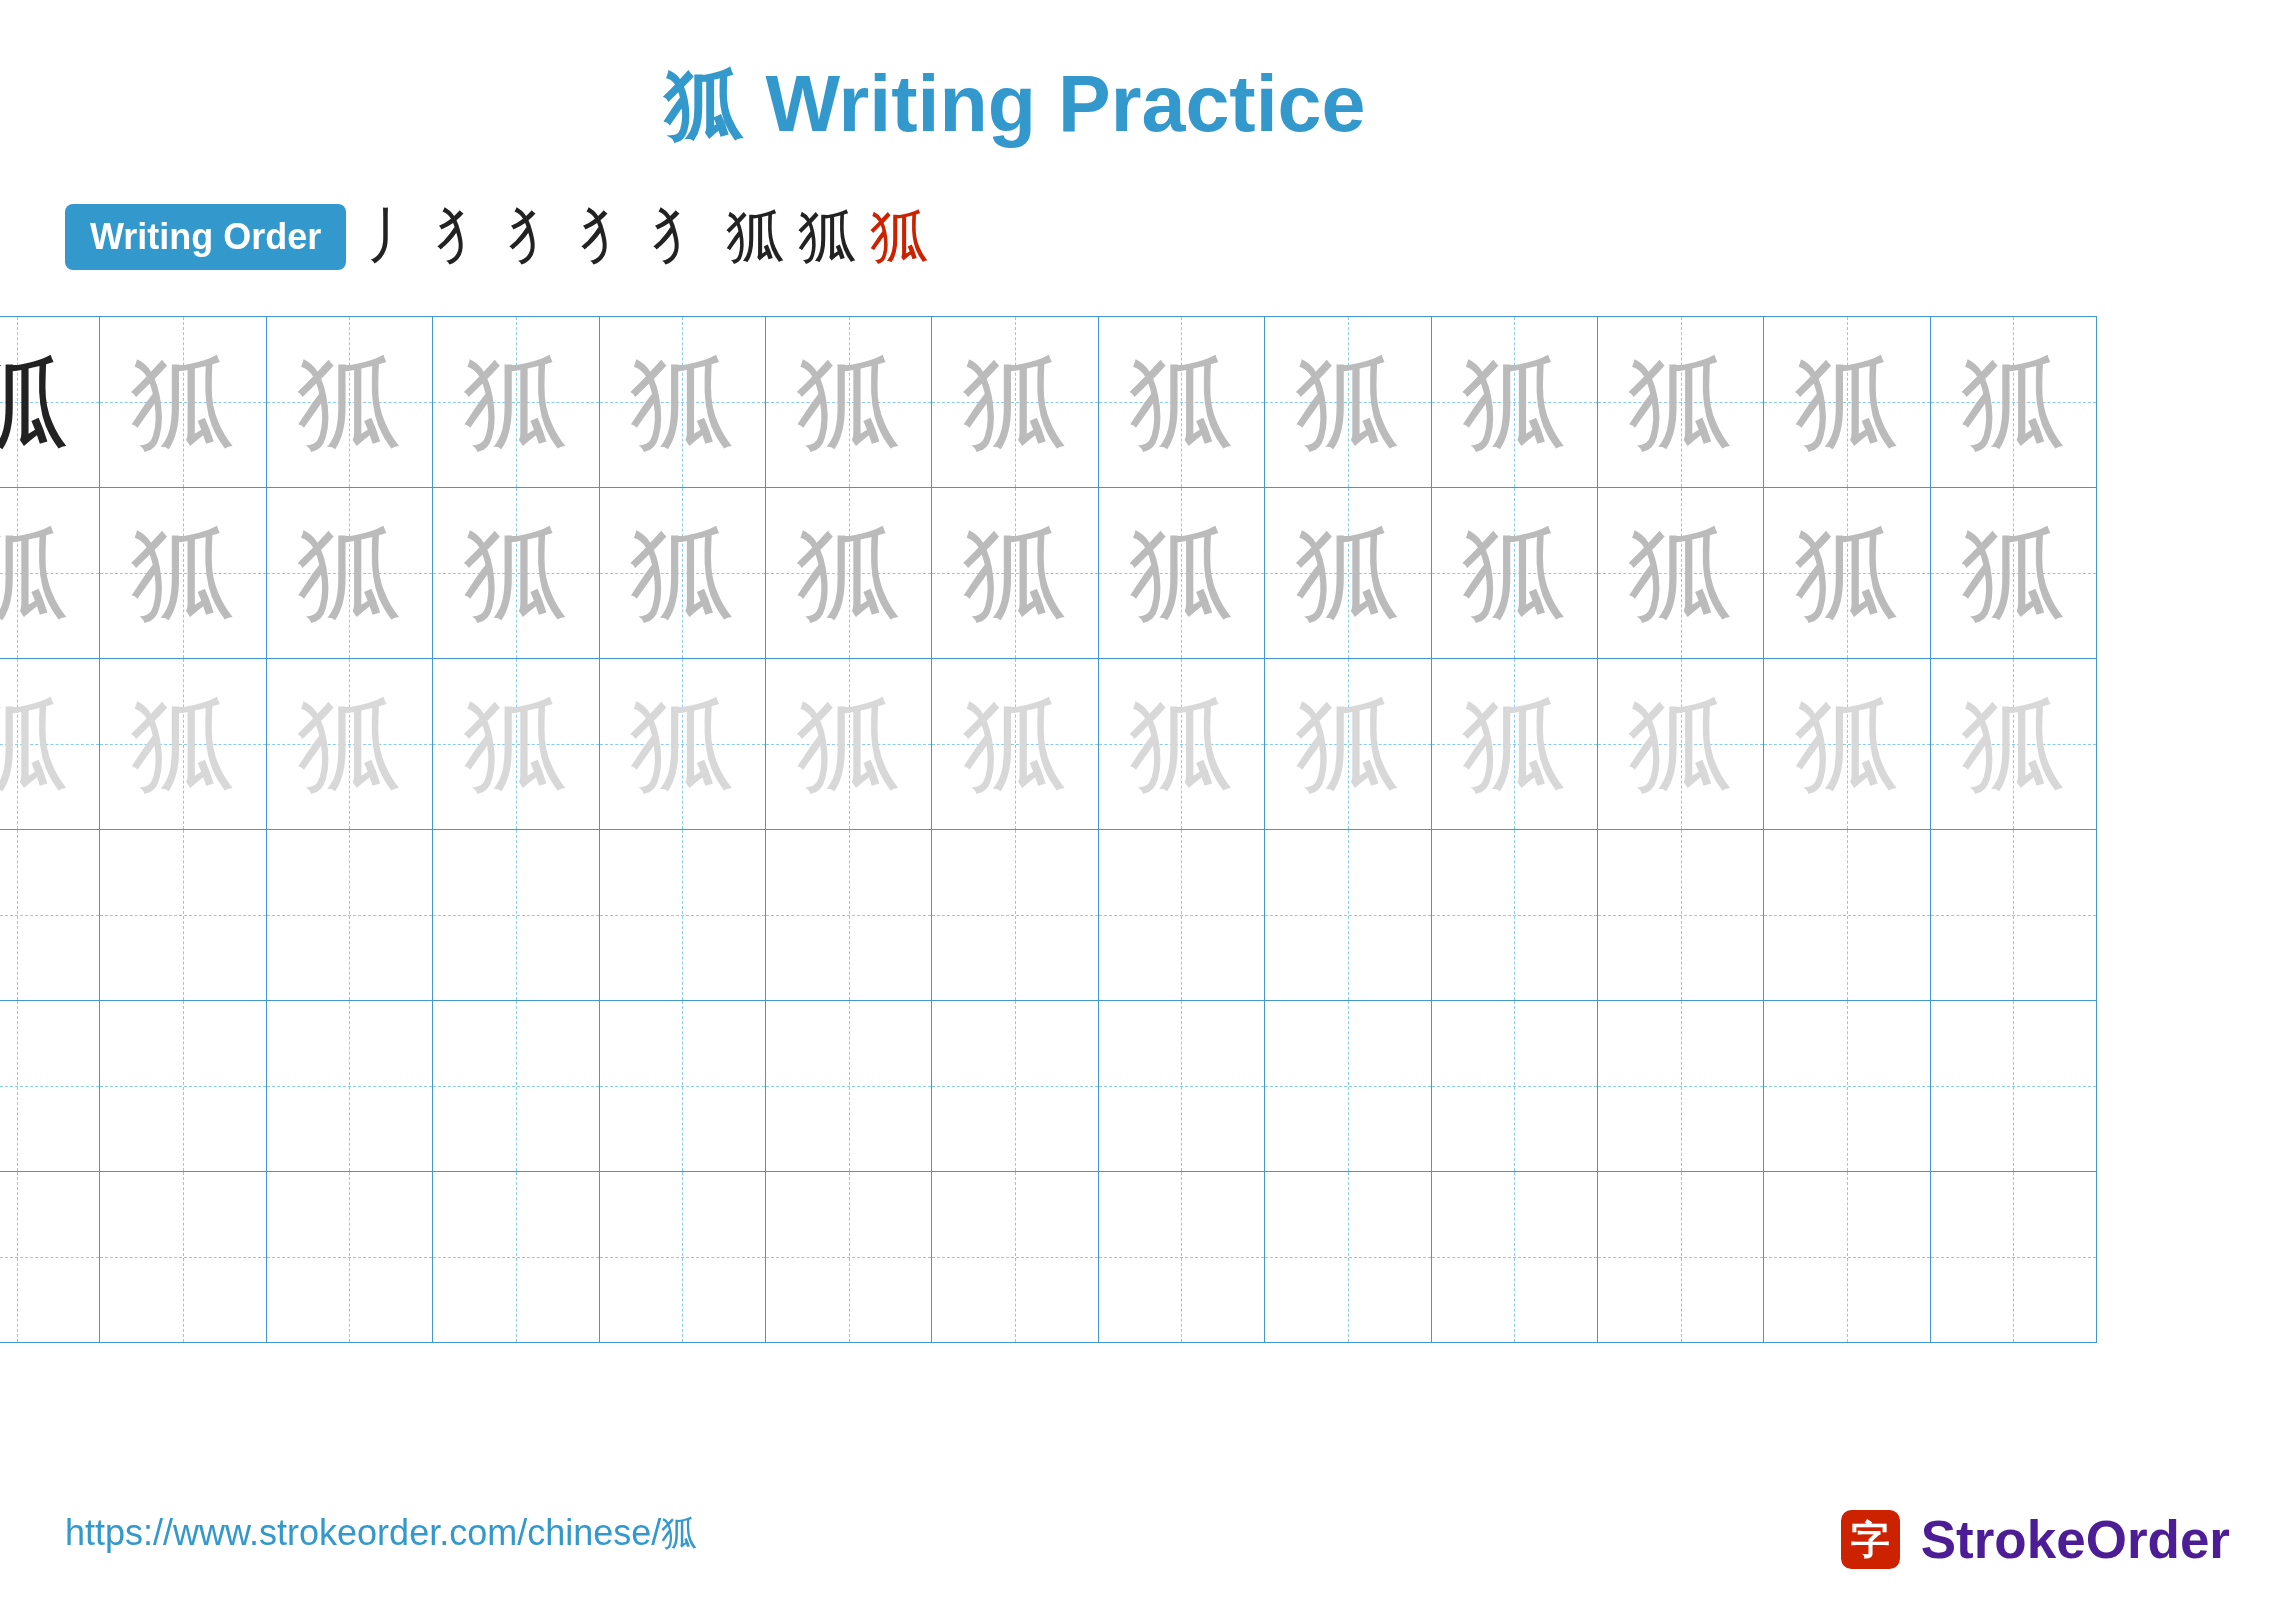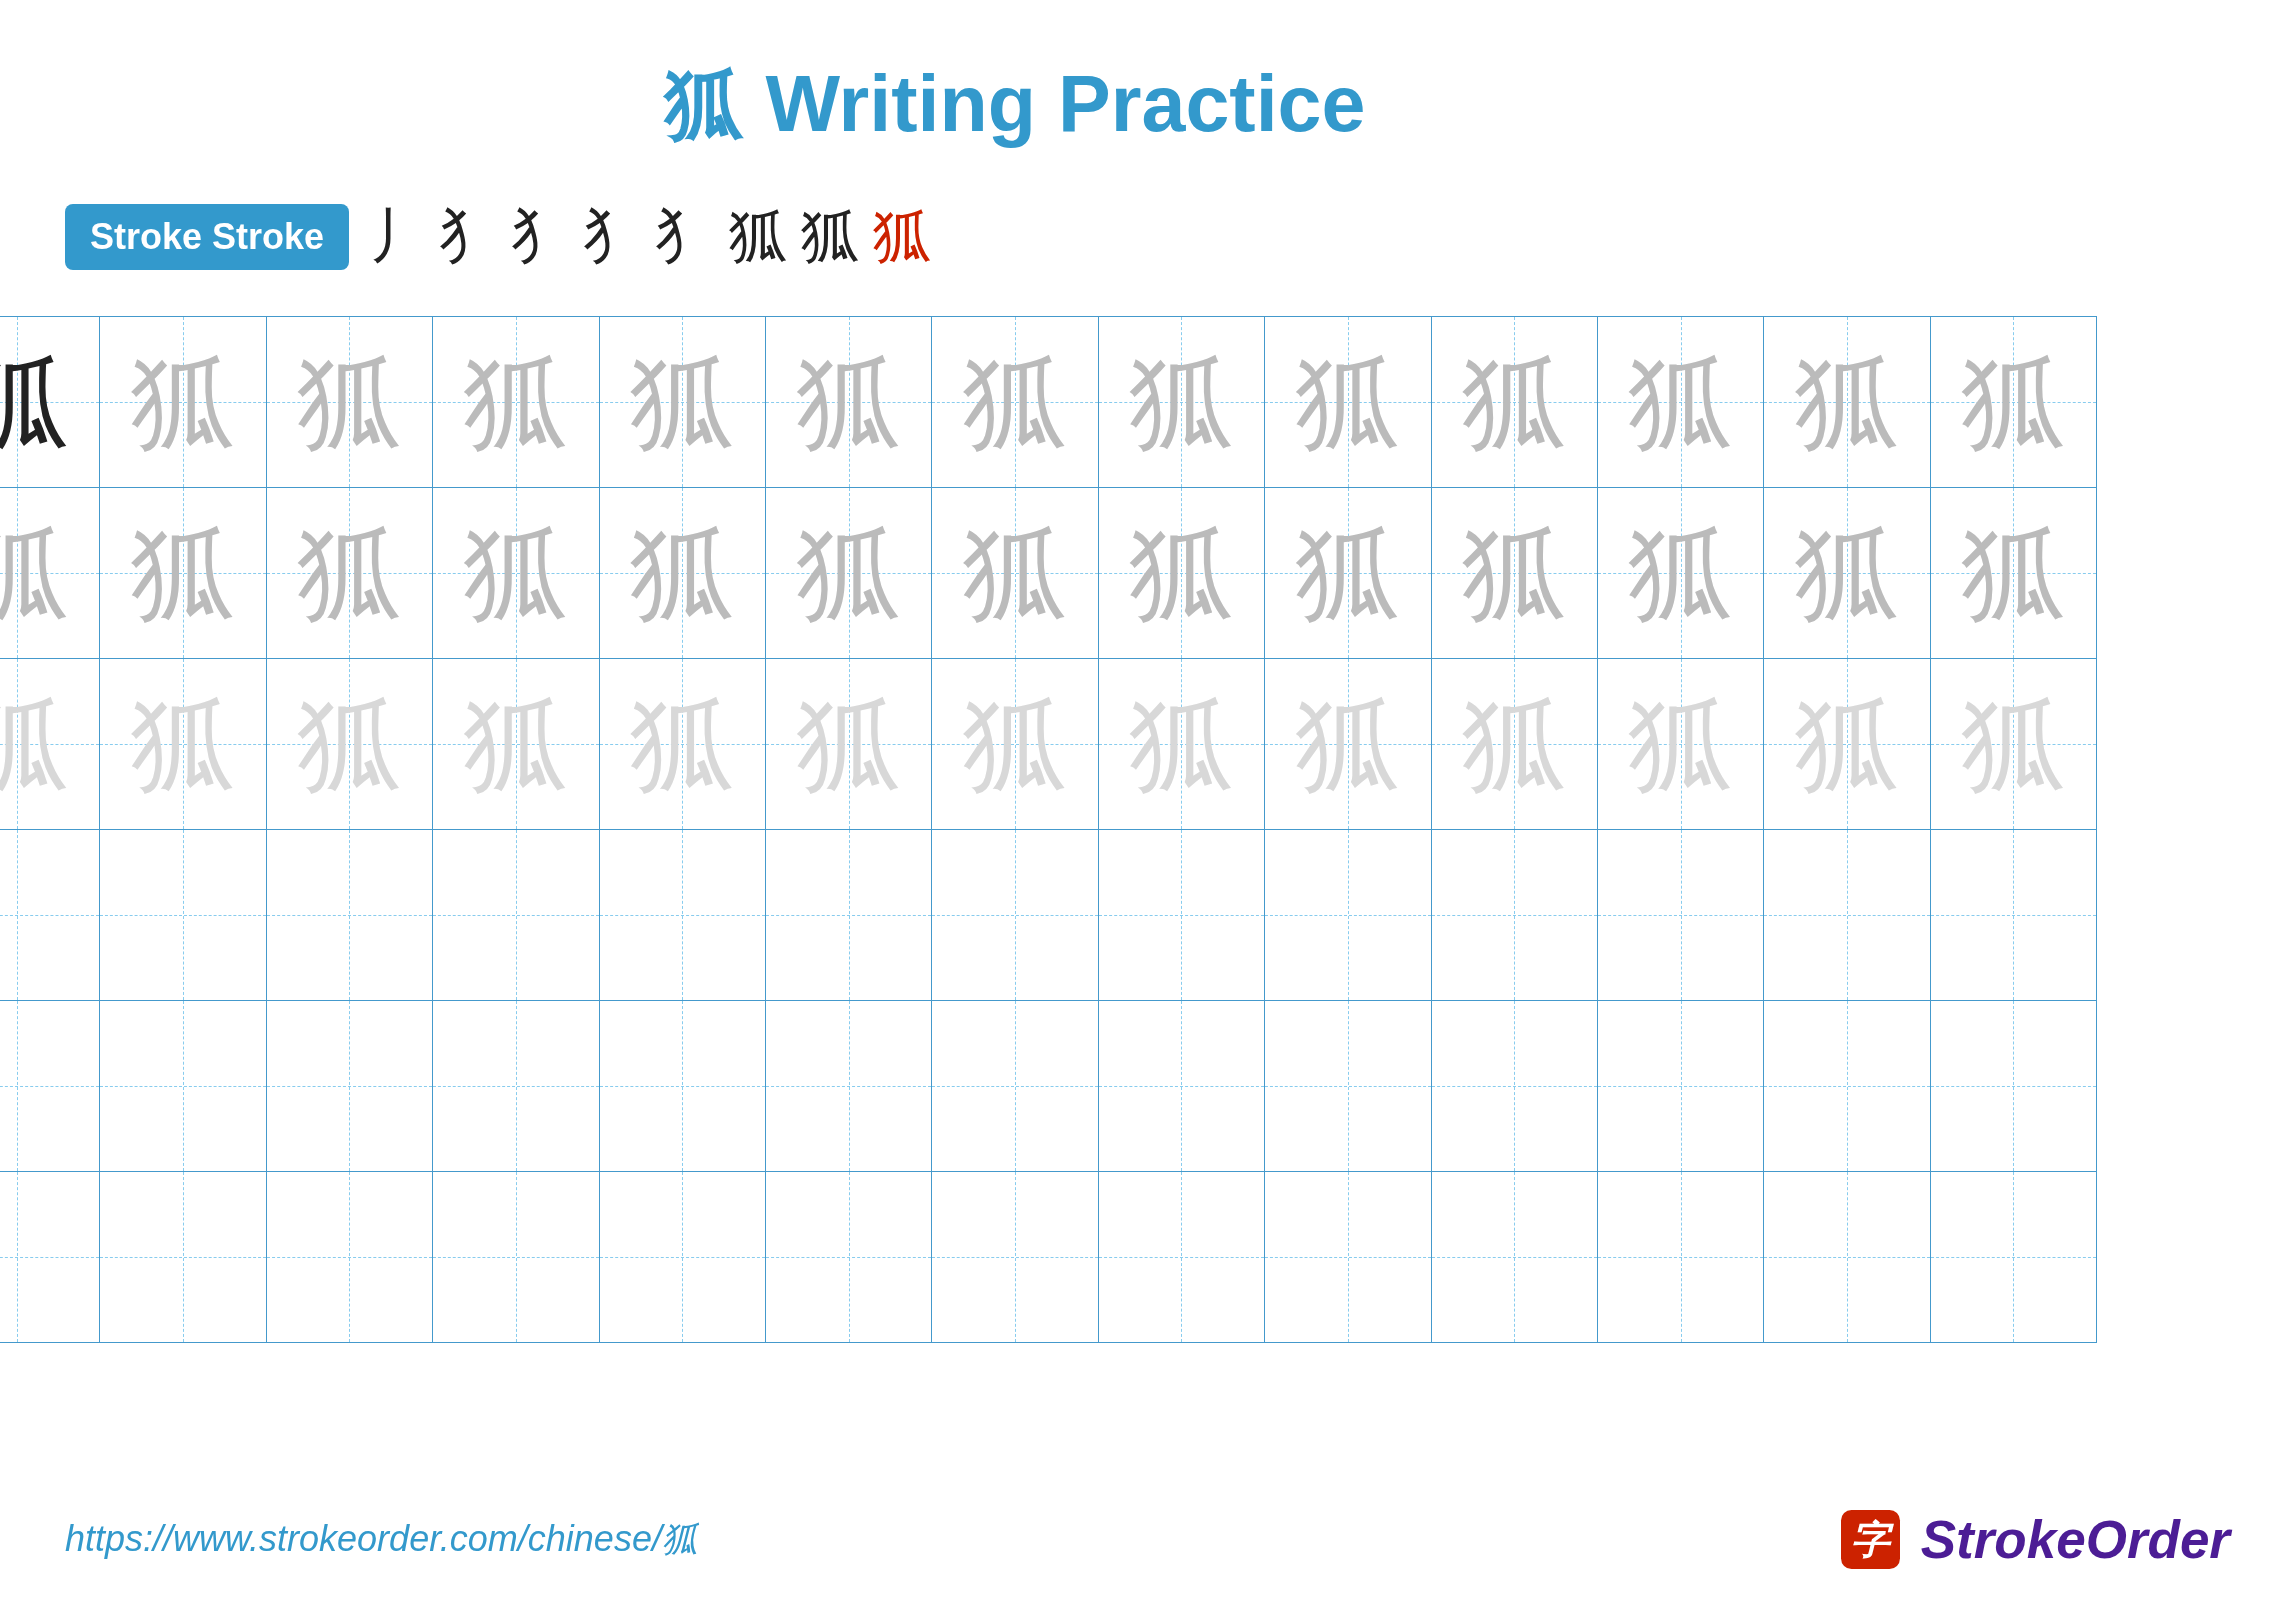--- a/index.html
+++ b/index.html
@@ -139,23 +139,21 @@
       color: #d8d8d8;
     }
 
     
     .footer {
       position: absolute;
       bottom: 52px;
       left: 65px;
       right: 65px;
       display: flex;
-      align-items: center;
       justify-content: space-between;
-      font-style: italic;
     }
 
     .footer-url {
       font-size: 36px;
       color: #3399cc;
     }
 
     .footer-logo {
       display: flex;
       align-items: center;
@@ -185,21 +183,21 @@
 </head>
 <body>
 
 <div class="page">
 
   <h1 class="title">
     <span>狐</span><span> Writing Practice</span>
   </h1>
 
   <div class="stroke-order-row">
-    <div class="stroke-order-badge">Stroke Stroke</div>
+    <div class="stroke-order-badge">Writing Order</div>
     <div class="stroke-sequence">
 
       <span class="stroke-char" style="font-size:59px;">丿</span>
       <span class="stroke-char" style="font-size:59px;">犭</span>
       <span class="stroke-char" style="font-size:59px;">犭</span>
       <span class="stroke-char" style="font-size:59px;">犭</span>
       <span class="stroke-char" style="font-size:59px;">犭</span>
       <span class="stroke-char" style="font-size:59px;">狐</span>
       <span class="stroke-char" style="font-size:59px;">狐</span>
       <span class="stroke-char red-last" style="font-size:59px;">狐</span>

